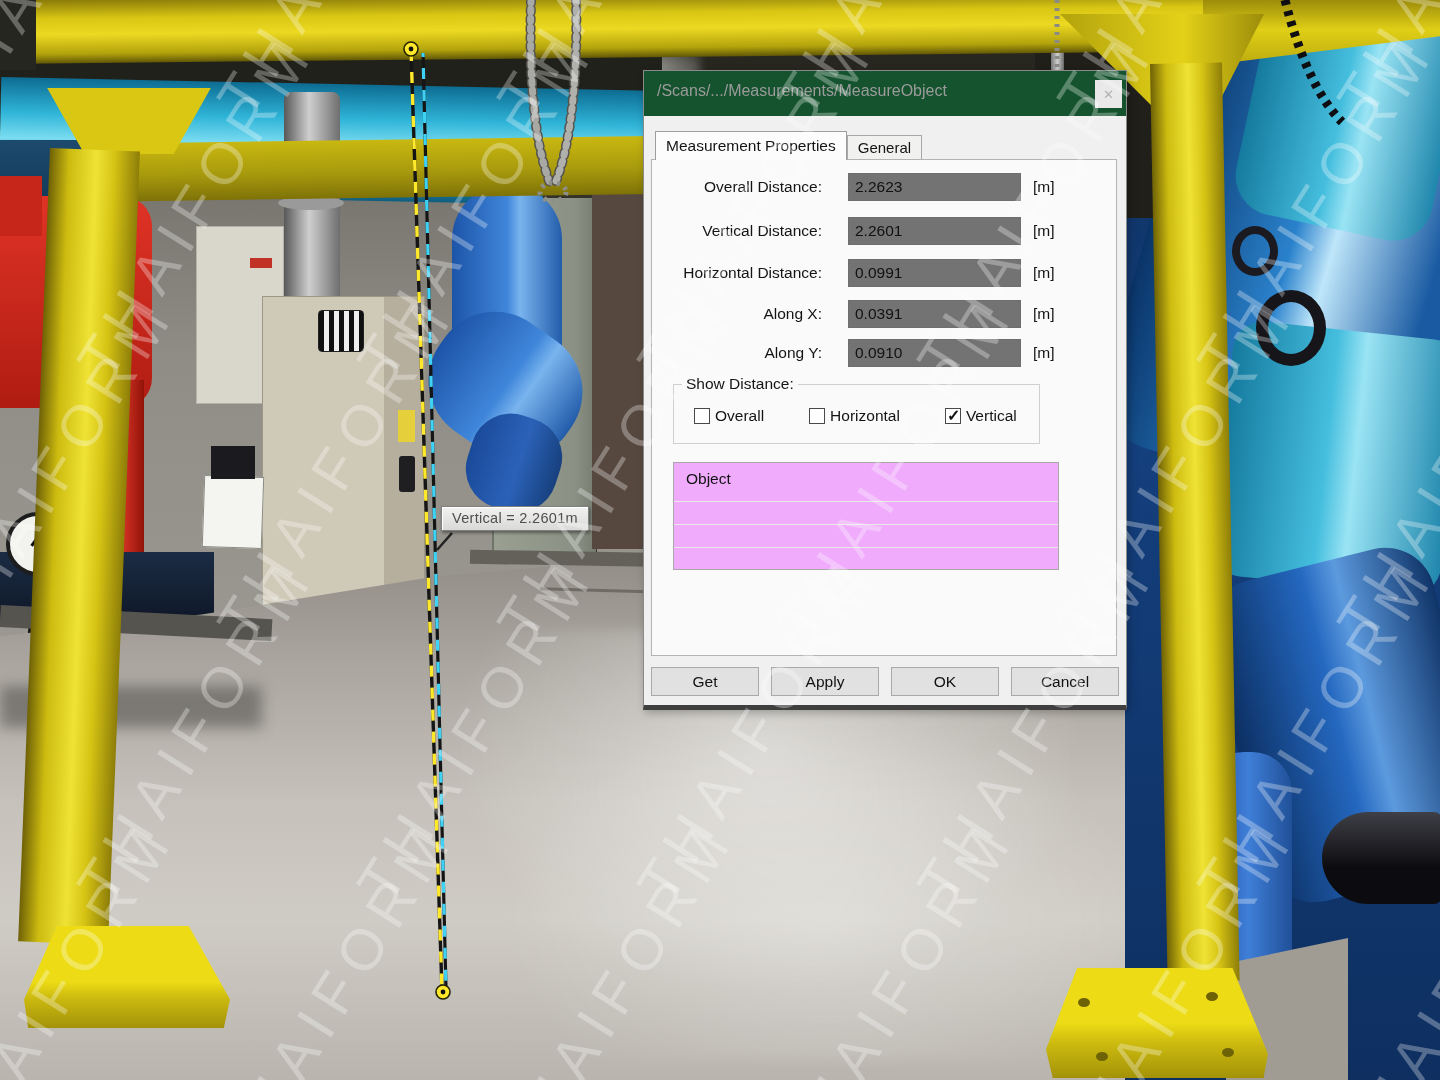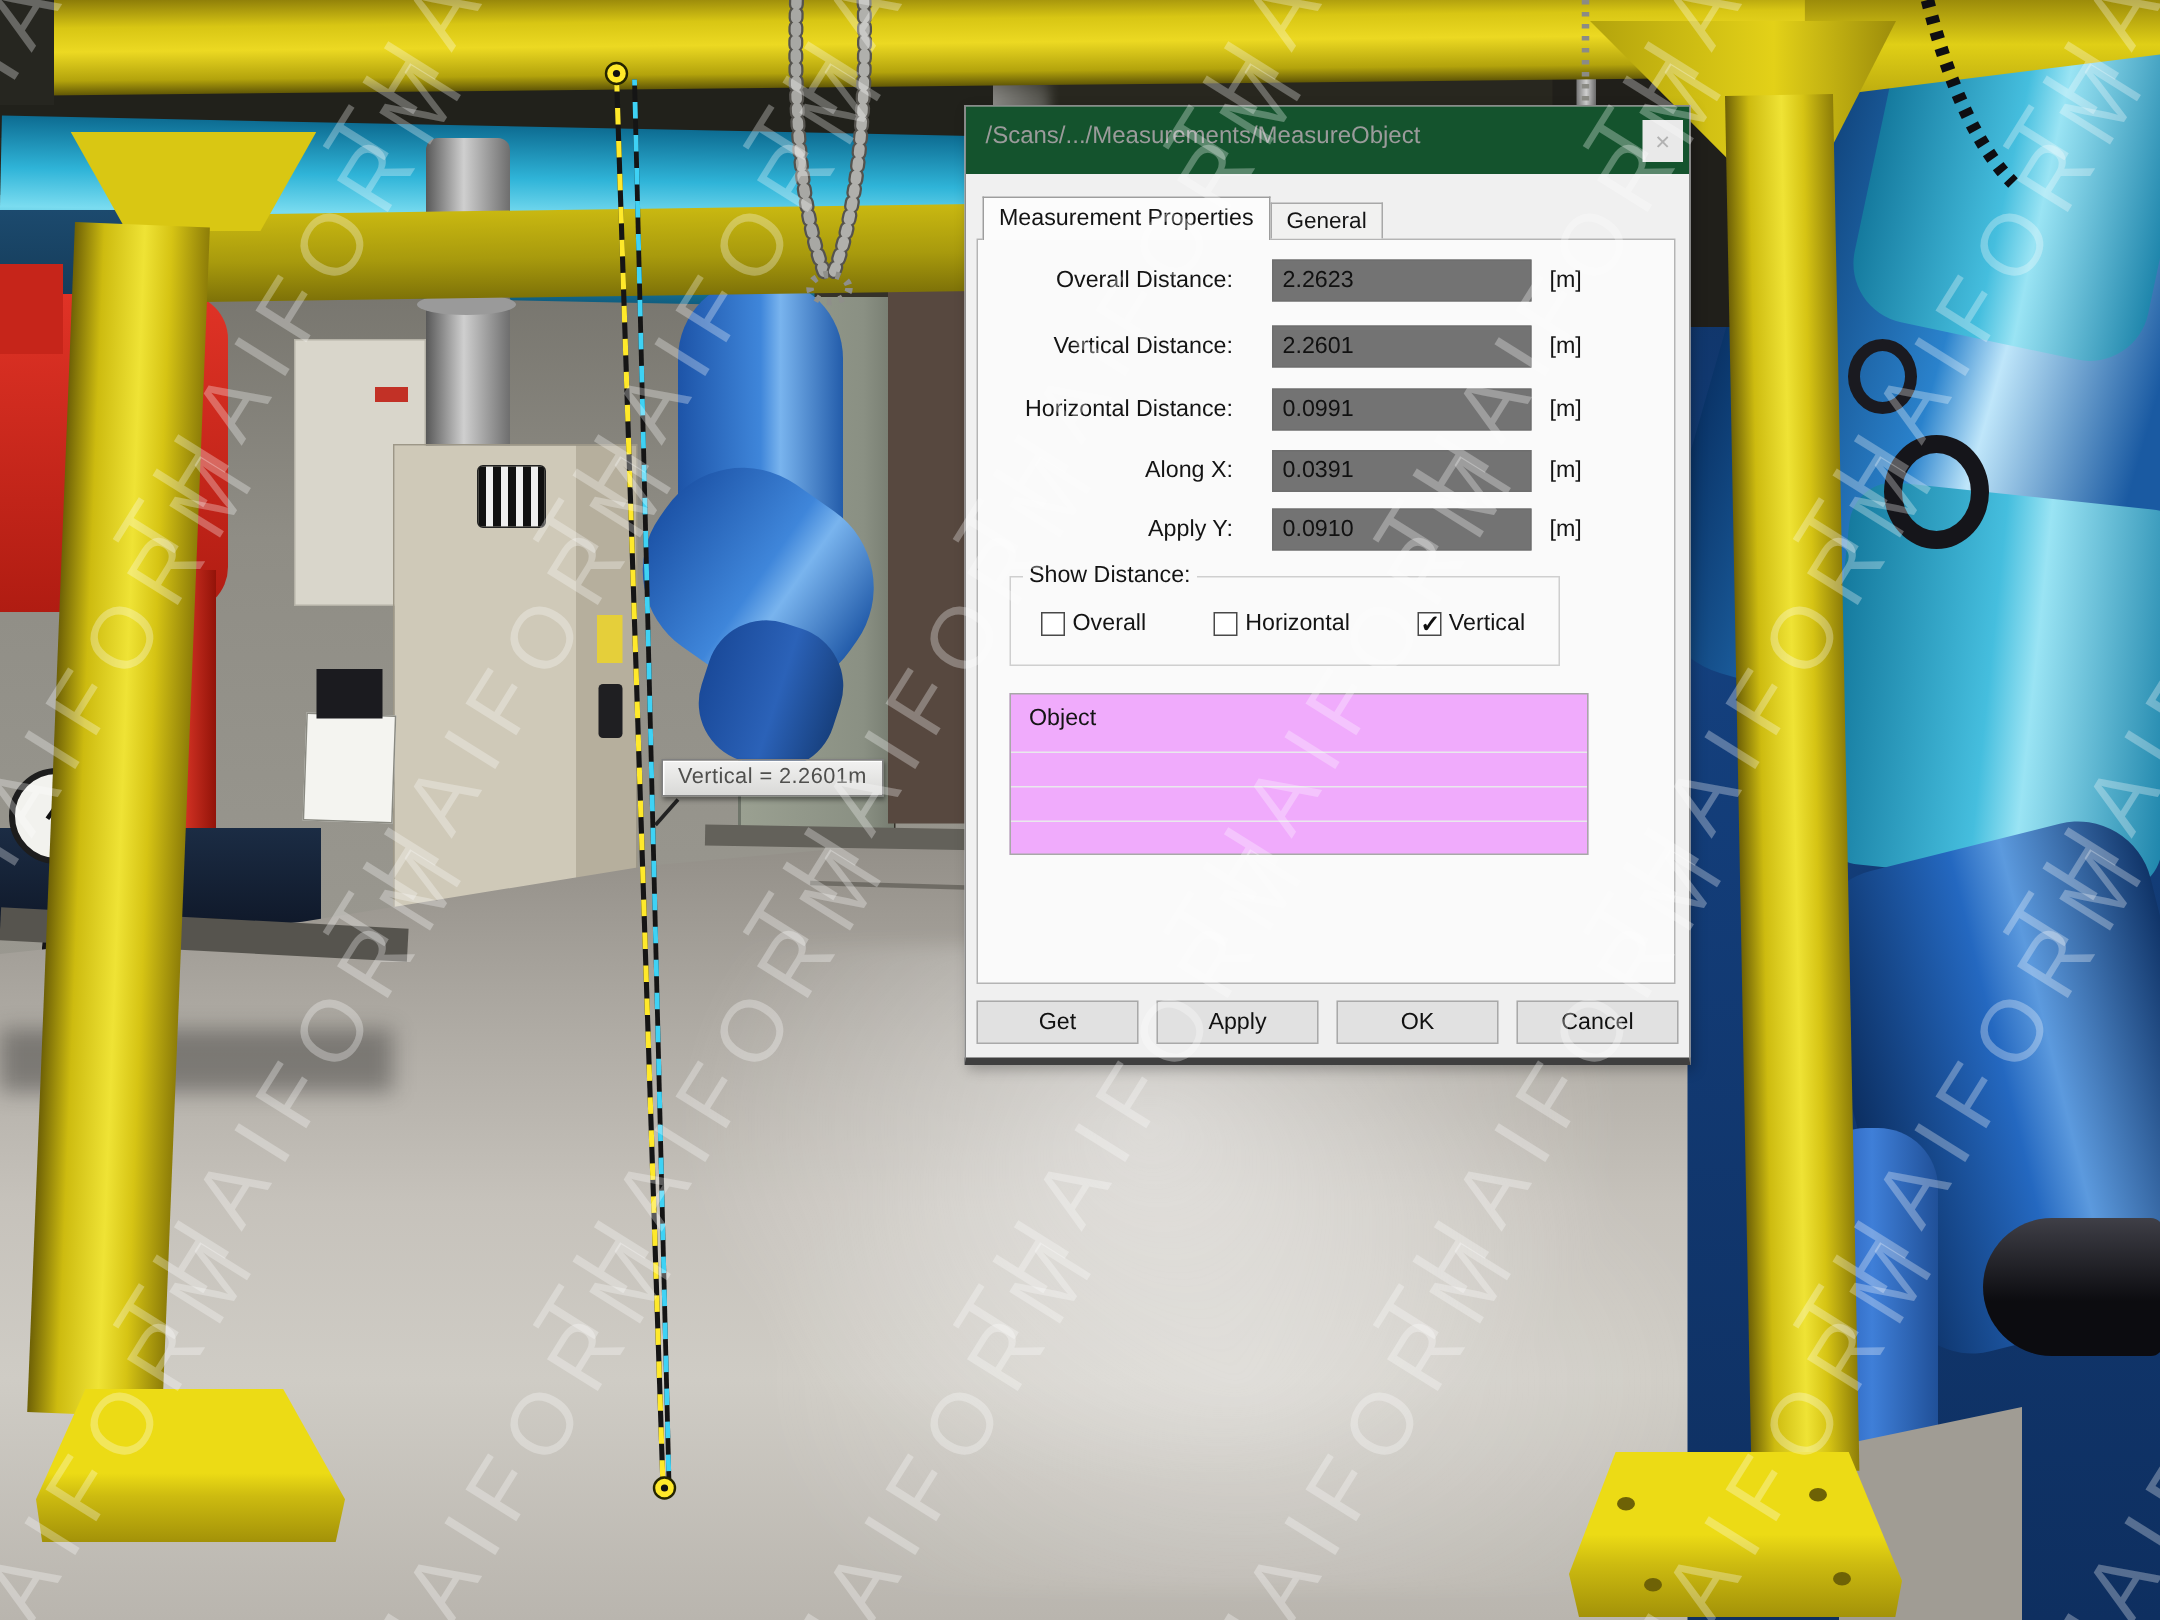--- a/index.html
+++ b/index.html
@@ -237,21 +237,21 @@
         <span class="flabel">Horizontal Distance:</span>
         <input class="finput" value="0.0991" style="">
         <span class="funit">[m]</span>
       </div>
       <div class="frow" style="top:140px;">
         <span class="flabel">Along X:</span>
         <input class="finput" value="0.0391" style="">
         <span class="funit">[m]</span>
       </div>
       <div class="frow" style="top:179px;">
-        <span class="flabel">Apply Y:</span>
+        <span class="flabel">Along Y:</span>
         <input class="finput" value="0.0910" style="">
         <span class="funit">[m]</span>
       </div>
 
       <div class="group">
         <span class="group-legend">Show Distance:</span>
         <div class="opts">
           <div class="opt">
             <span class="cbx"></span>
             <span>Overall</span>

